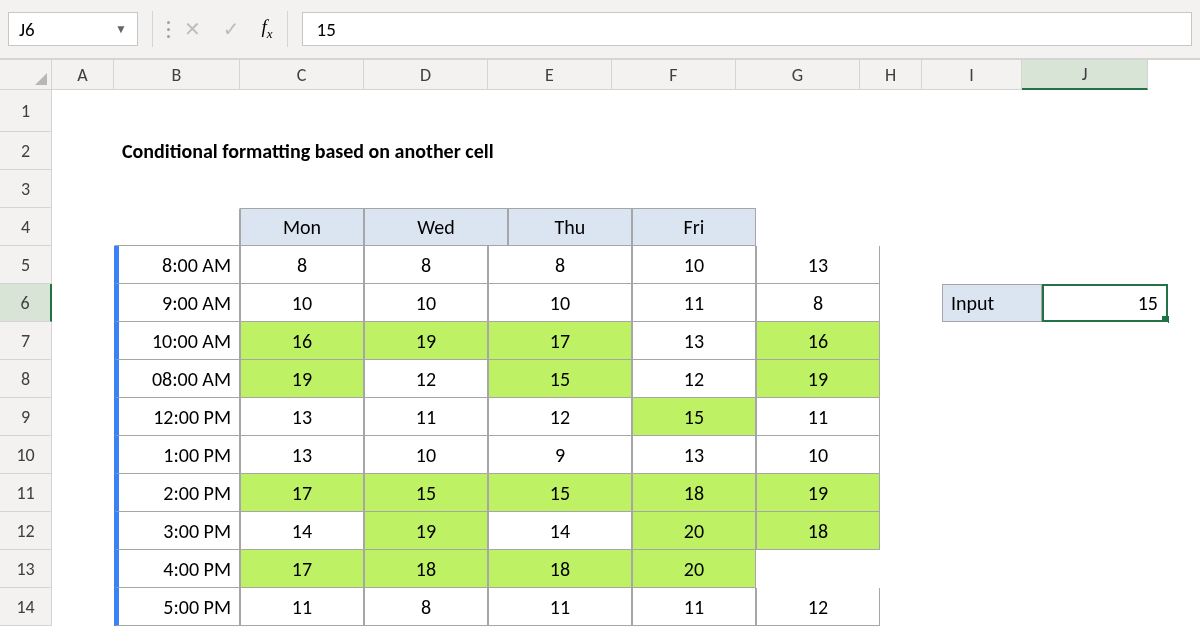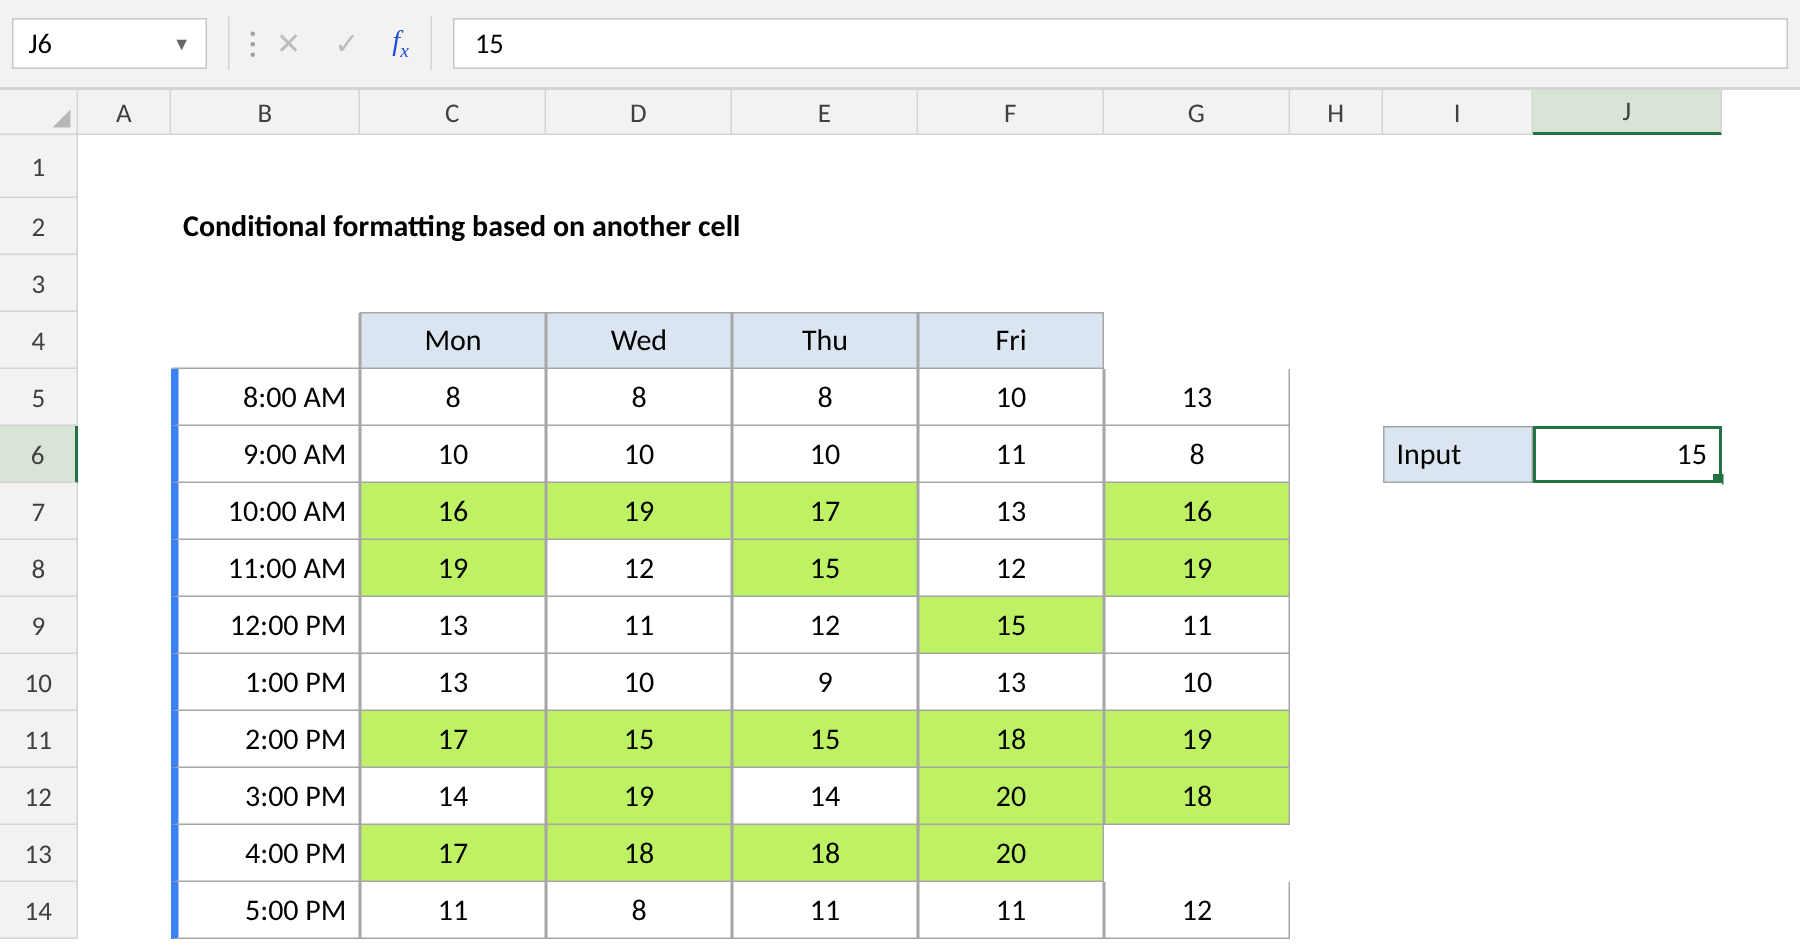--- a/index.html
+++ b/index.html
@@ -30,21 +30,21 @@
     padding: 0 10px;
     justify-content: space-between;
     font-size: 19px;
   }
   .name-box .dd { color: #666; font-size: 12px; }
   .fx-icons { display:flex; align-items:center; gap:22px; color:#8a8a8a; }
   .vsep { width:1px; height:36px; background:#d4d4d4; }
   .dots { display:flex; flex-direction:column; gap:4px; }
   .dots span { width:3px; height:3px; background:#a0a0a0; border-radius:50%; }
   .fx-x, .fx-check { font-size:20px; color:#bdbdbd; }
-  .fx-label { font-style: italic; font-family: "Times New Roman", serif; color:#1d4ed8; font-size:19px; }
+  .fx-label { font-style: italic; font-family: "Times New Roman", serif; color:#000000; font-size:19px; }
   .formula-input {
     flex:1; height:34px; border:1px solid #c7c7c7; background:#fff;
     display:flex; align-items:center; padding:0 14px; font-size:19px;
   }
 
   
   .grid-area {
     position: relative;
     height: 570px;
     display: flex;
@@ -88,21 +88,21 @@
     border-right:1px solid #e5e5e5;
     border-bottom:1px solid #e5e5e5;
     display:flex; align-items:center;
     padding:0 8px;
     font-size:20px;
     background:#fff;
     position:relative;
   }
   .row.first .cell, .row.first .row-h { height:42px; }
   
-  .w-A{width:62px}.w-B{width:126px}.w-C{width:124px}.w-D{width:124px}.w-E{width:124px}
+  .w-A{width:62px}.w-B{width:126px}.w-C{width:124px}.w-D{width:124px}.w-E{width:144px}
   .w-F{width:124px}.w-G{width:124px}.w-H{width:62px}.w-I{width:100px}.w-J{width:126px}
   .cell.center{justify-content:center}
   .cell.bold{font-weight:700}
 
   
   .th-cell{ background:#dbe5f1; font-weight:400; text-align:center; justify-content:center;
             border-top:1px solid #a6a6a6; border-bottom:1px solid #a6a6a6;
             border-left:1px solid #a6a6a6; border-right:1px solid #a6a6a6;}
   .td-cell{ border-left:1px solid #a6a6a6; border-right:1px solid #a6a6a6;
             border-bottom:1px solid #a6a6a6;}
@@ -251,21 +251,21 @@
           <div class="cell td-cell center w-E hl">17</div>
           <div class="cell td-cell center w-F">13</div>
           <div class="cell td-cell center w-G hl">16</div>
           <div class="cell blank w-H"></div>
           <div class="cell blank w-I"></div>
           <div class="cell blank w-J"></div>
         </div>
         <div class="row">
           <div class="row-h" style="height: 38px;">8</div>
           <div class="cell blank w-A"></div>
-          <div class="cell time-cell w-B">11:00 AM</div>
+          <div class="cell time-cell w-B">08:00 AM</div>
           <div class="cell td-cell center w-C hl">19</div>
           <div class="cell td-cell center w-D">12</div>
           <div class="cell td-cell center w-E hl">15</div>
           <div class="cell td-cell center w-F">12</div>
           <div class="cell td-cell center w-G hl">19</div>
           <div class="cell blank w-H"></div>
           <div class="cell blank w-I"></div>
           <div class="cell blank w-J"></div>
         </div>
         <div class="row">

